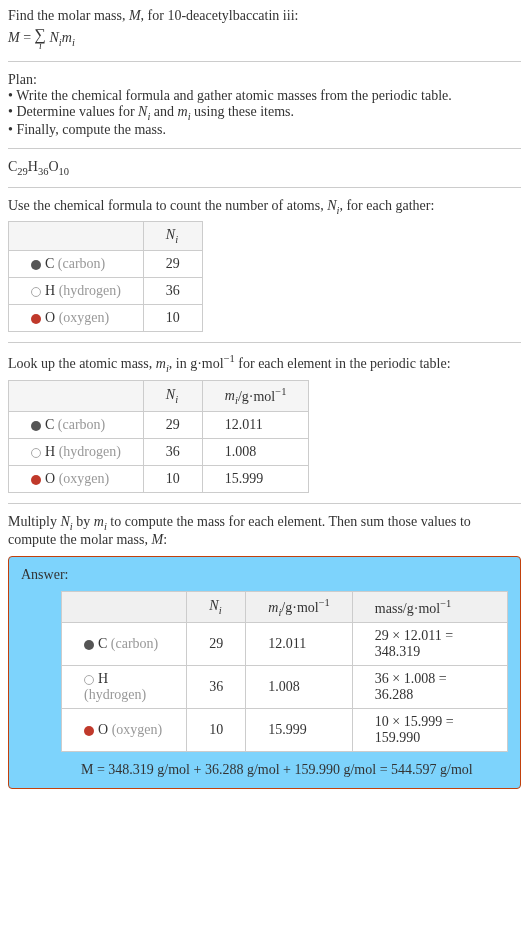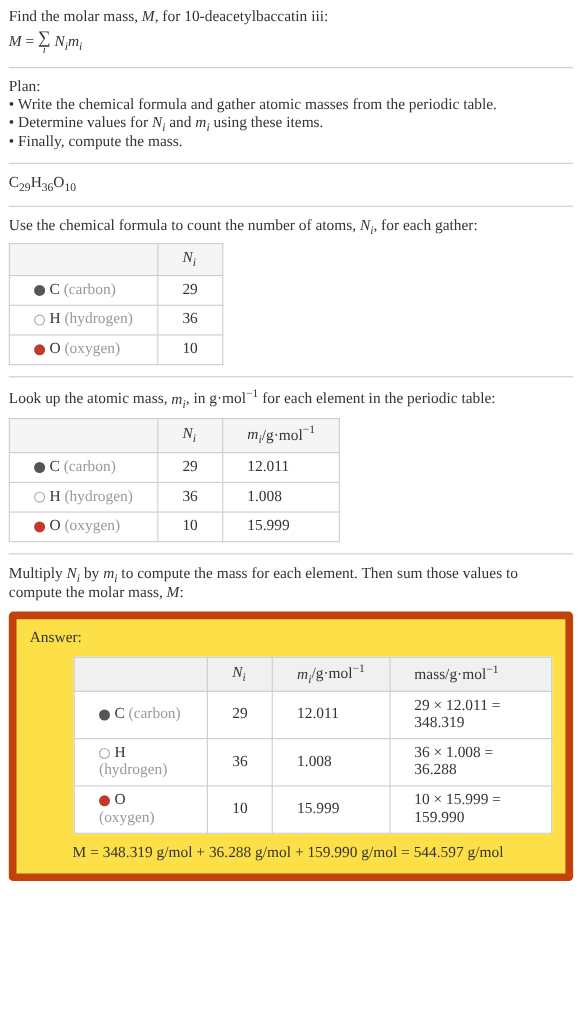--- a/index.html
+++ b/index.html
@@ -85,38 +85,38 @@
       background: #555;
     }
     .dot-white {
       background: #fff;
       border: 1px solid #aaa;
     }
     .dot-red {
       background: #c0392b;
     }
     .answer-box {
-      background: #fde047;
-      border: 7px solid #c2410c;
+      background: #7dd3fc;
+      border: 1px solid #c2410c;
       border-radius: 4px;
       padding: 10px 12px;
       margin-top: 8px;
     }
     .answer-box table {
       background: #fff;
       margin-left: 40px;
     }
     .answer-box th {
       background: #f0f0f0;
     }
     .answer-label {
       margin-bottom: 8px;
     }
     .final-eq {
-      margin-left: 39px;
+      margin-left: 60px;
       margin-top: 10px;
       font-style: italic;
     }
     .final-eq .roman {
       font-style: normal;
     }
     .chem-formula {
       font-family: Georgia, serif;
     }
   </style>

